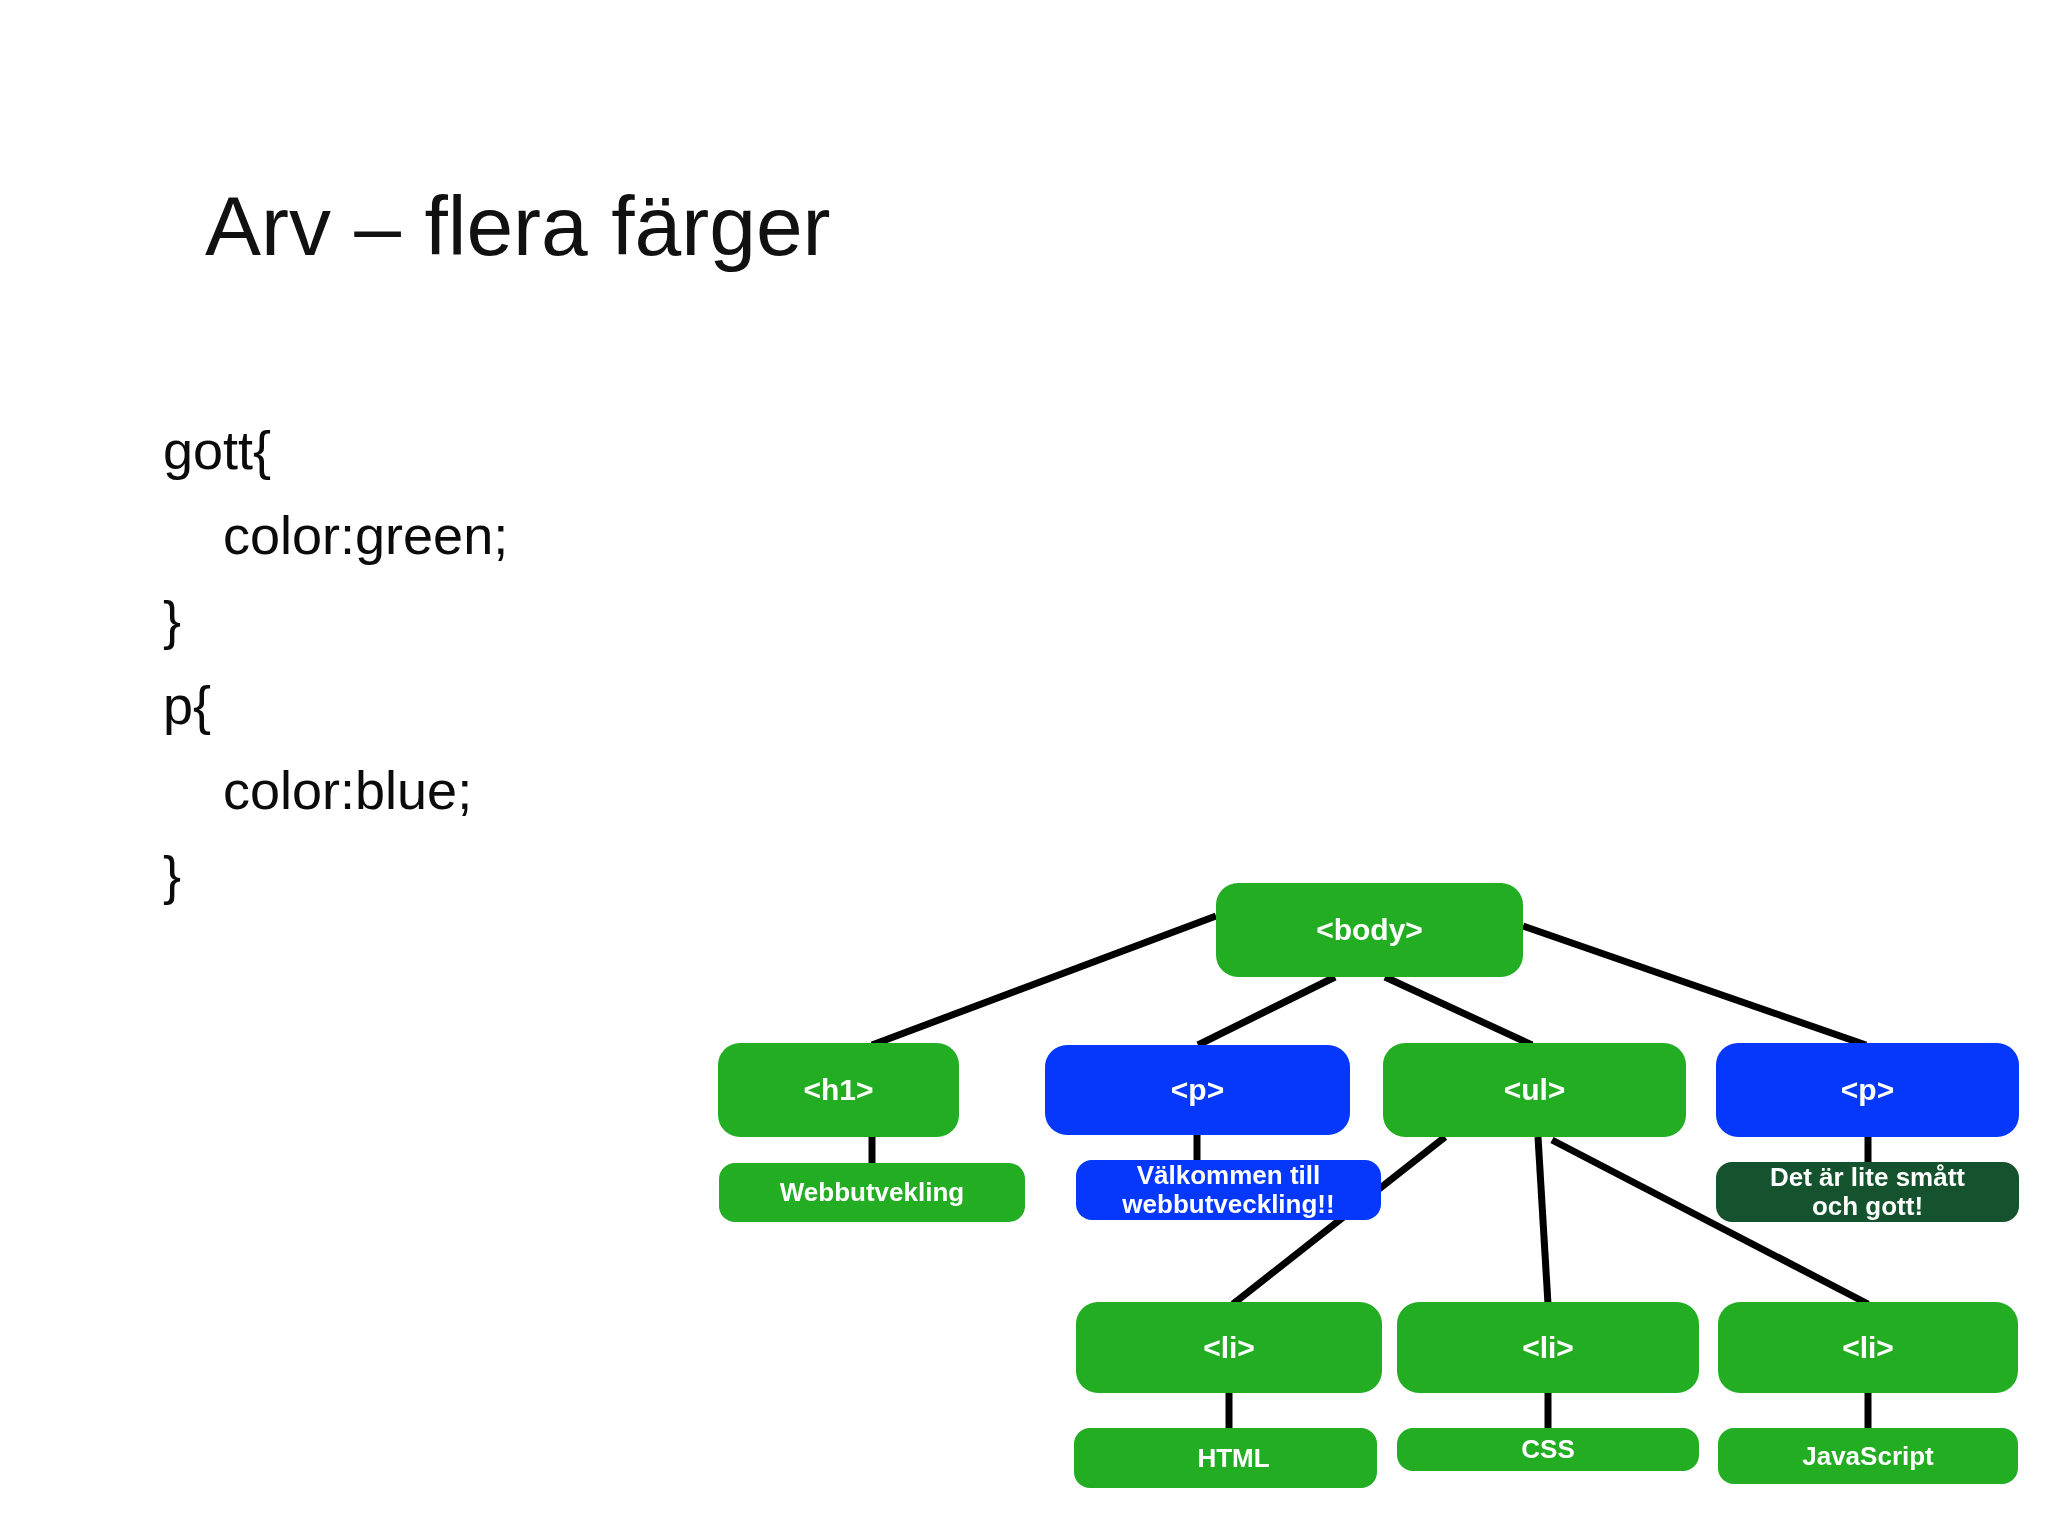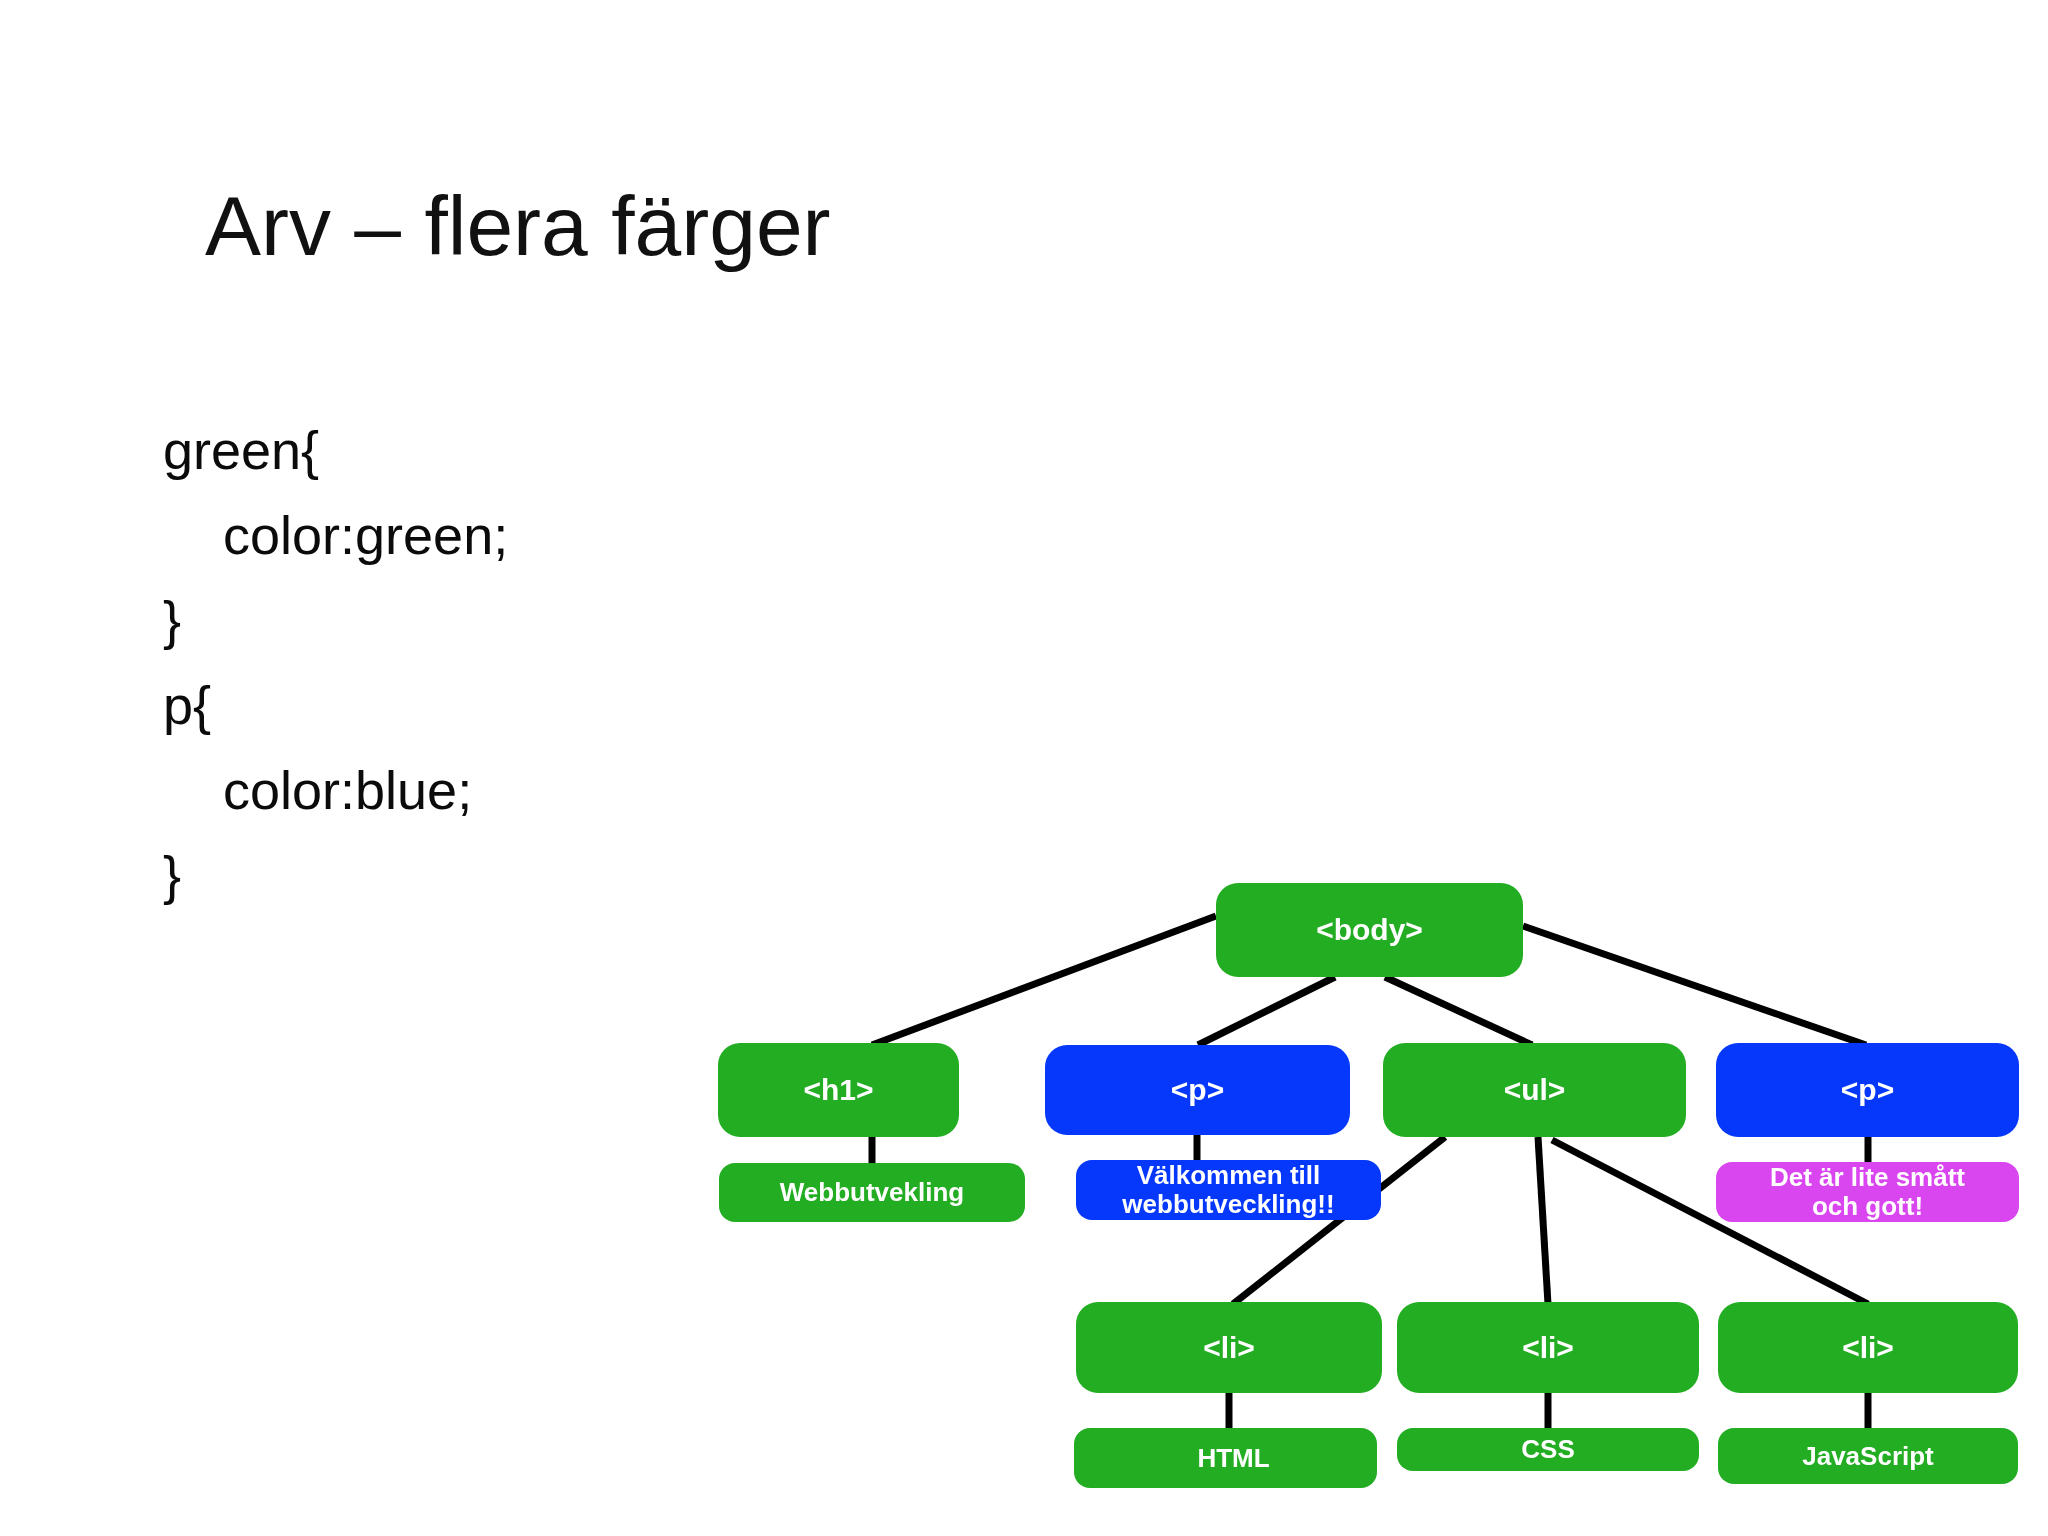--- a/index.html
+++ b/index.html
@@ -65,21 +65,21 @@
     line-height: 29px;
   }
 </style>
 </head>
 <body>
 
 <div class="slide">
 
   <div class="slide-title">Arv – flera färger</div>
 
-  <div class="code-block"><span>green{</span>
+  <div class="code-block"><span>gott{</span>
 <span>    color:green;</span>
 <span>}</span>
 <span>p{</span>
 <span>    color:blue;</span>
 <span>}</span></div>
 
   <svg class="connectors" width="2048" height="1536">
     <g stroke="#000000" stroke-width="7">
       <line x1="1216" y1="916" x2="872" y2="1045" stroke="#000000"></line>
       <line x1="1335" y1="977" x2="1198" y2="1045" stroke="#000000"></line>
@@ -114,21 +114,21 @@
     <span>&lt;p&gt;</span>
   </div>
 
   <div class="node leaf" style="left: 719px; top: 1163px; width: 306px; height: 59px; background: rgb(35, 173, 35); color: rgb(255, 255, 255);">
     <span>Webbutvekling</span>
   </div>
   <div class="node leaf" style="left: 1050px; top: 1160px; width: 305px; height: 60px; flex-direction: column; background: rgb(5, 56, 250); color: rgb(255, 255, 255); margin-left: 26px;">
     <span>Välkommen till</span>
     <span>webbutveckling!!</span>
   </div>
-  <div class="node leaf" style="left: 1716px; top: 1162px; width: 303px; height: 60px; flex-direction: column; background: #d946ef; color: rgb(255, 255, 255);">
+  <div class="node leaf" style="left: 1716px; top: 1162px; width: 303px; height: 60px; flex-direction: column; background: #14532d; color: rgb(255, 255, 255);">
     <span>Det är lite smått</span>
     <span>och gott!</span>
   </div>
 
   <div class="node tag" style="left: 1076px; top: 1302px; width: 306px; height: 91px; background: rgb(35, 173, 35); color: rgb(255, 255, 255);">
     <span>&lt;li&gt;</span>
   </div>
   <div class="node tag" style="left: 1397px; top: 1302px; width: 302px; height: 91px; background: rgb(35, 173, 35); color: rgb(255, 255, 255);">
     <span>&lt;li&gt;</span>
   </div>

